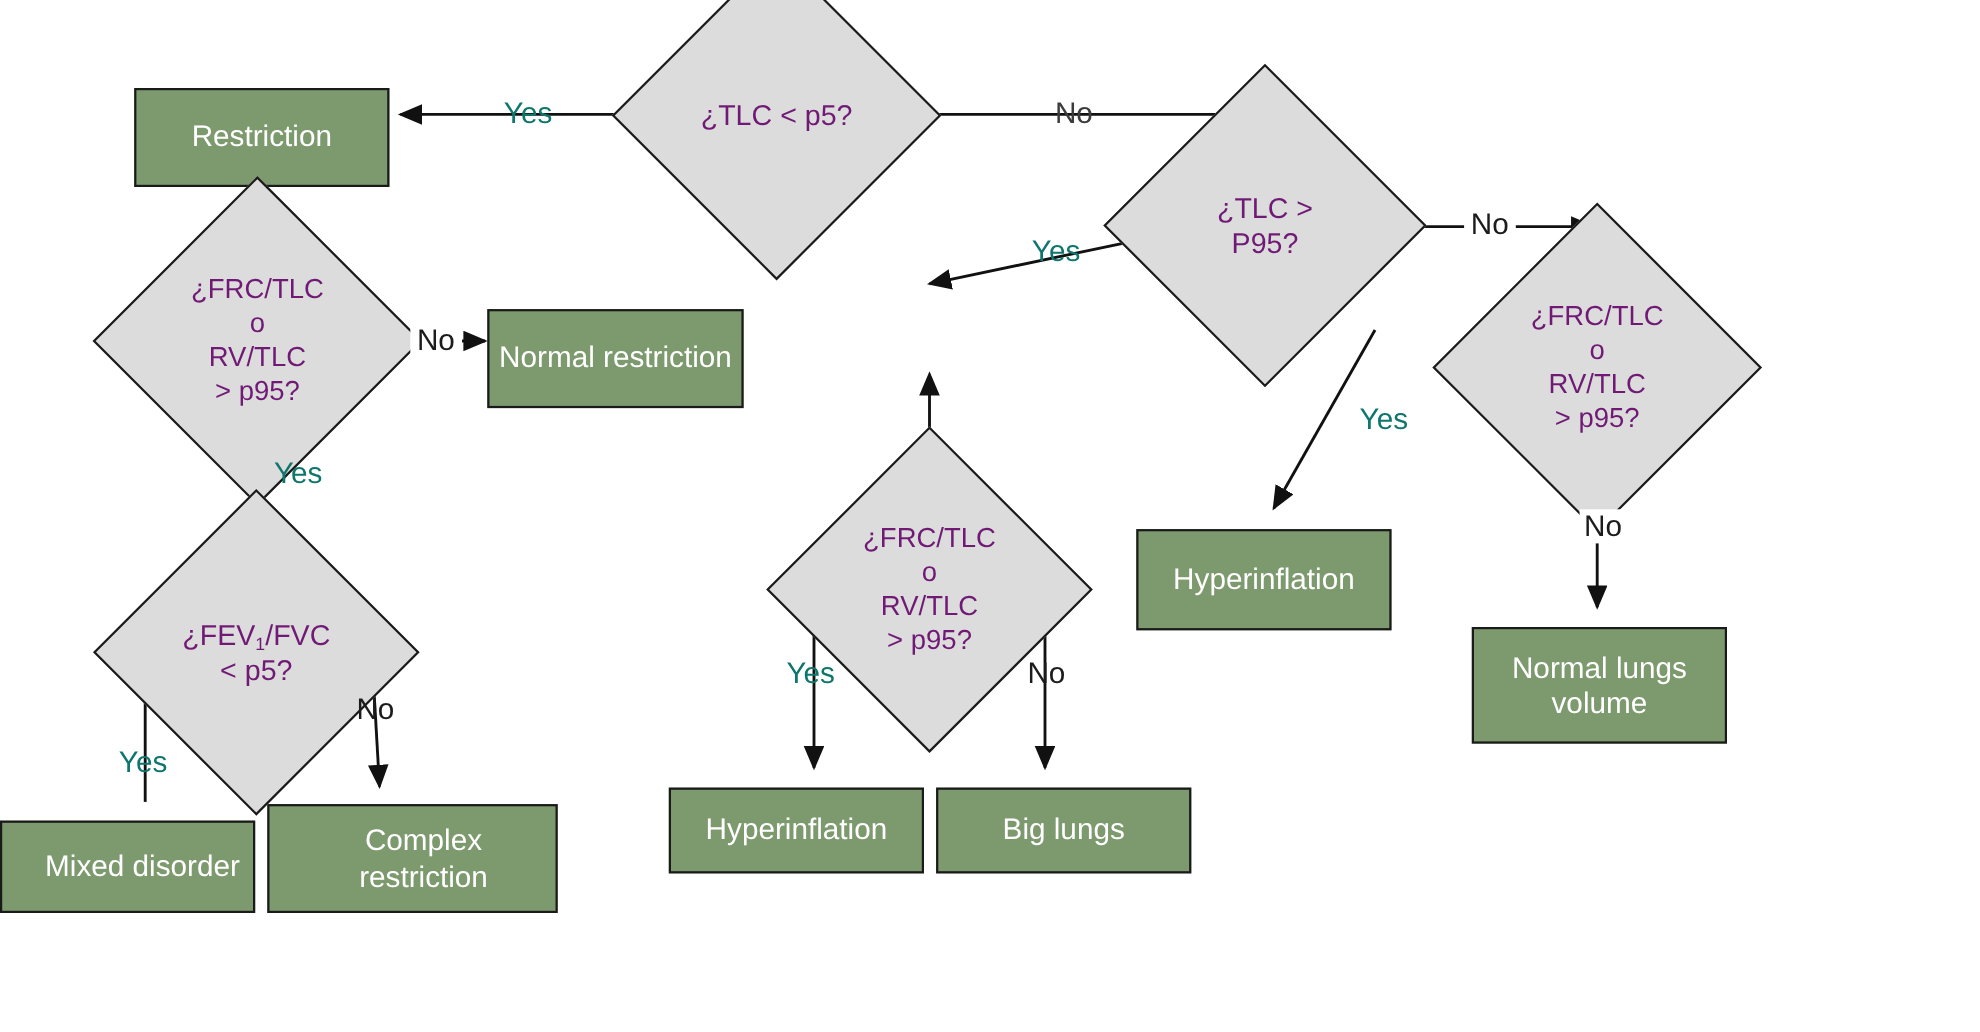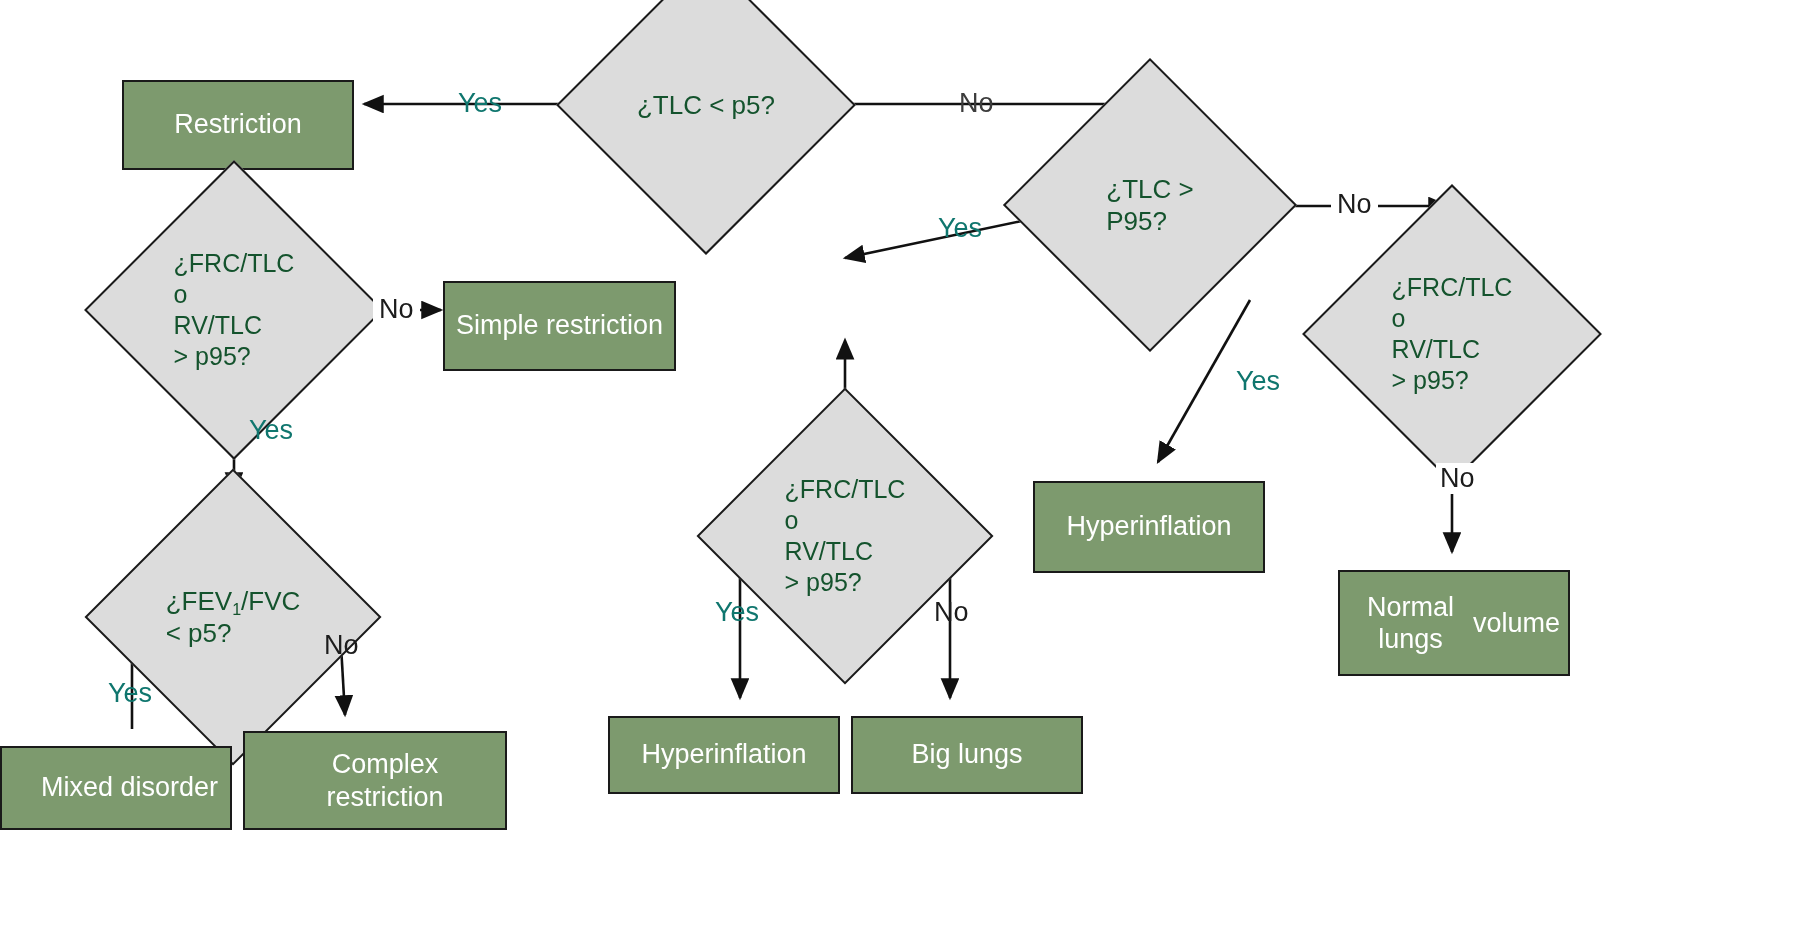--- a/index.html
+++ b/index.html
@@ -51,22 +51,22 @@
     transform: rotate(45deg);
   }
   .diamond-label {
     position: absolute;
     top: 0; left: 0;
     width: 100%;
     height: 100%;
     display: flex;
     align-items: center;
     justify-content: center;
-    text-align: left;
-    color: #14532d;
+    text-align: center;
+    color: #701a75;
     font-size: 26px;
     line-height: 1.25;
     white-space: pre-line;
     z-index: 2;
   }
   .edge-label {
     position: absolute;
     color: #0f766e;
     font-size: 27px;
     white-space: nowrap;
@@ -130,24 +130,24 @@
 
   <div class="diamond-wrap" style="left:128px; top:204px; width:212px; height:212px;">
     <div class="diamond-shape"></div>
     <div class="diamond-label" style="font-size:25px;">¿FRC/TLC
 o
 RV/TLC
 &gt; p95?</div>
   </div>
 
   <div class="node box" style="left:443px; top:265px; width:233px; height:90px;">
-    <span>Simple restriction</span>
-  </div>
-
-  <div class="diamond-wrap" style="left:128px; top:512px; width:210px; height:210px;">
+    <span>Normal restriction</span>
+  </div>
+
+  <div class="diamond-wrap" style="left:128px; top:488px; width:210px; height:210px;">
     <div class="diamond-shape"></div>
     <div class="diamond-label" style="white-space:normal; font-size:26px;">
       <span>¿FEV<sub>1</sub>/FVC<br>&lt; p5?</span>
     </div>
   </div>
 
   <div class="node box" style="left:0px; top:730px; width:232px; height:84px;padding-left:35px;">
     <span>Mixed disorder</span>
   </div>
 
@@ -184,21 +184,21 @@
     <div class="diamond-label" style="font-size:25px;">¿FRC/TLC
 o
 RV/TLC
 &gt; p95?</div>
   </div>
 
   <div class="node box" style="left:1033px; top:465px; width:232px; height:92px;">
     <span>Hyperinflation</span>
   </div>
 
-  <div class="node box" style="left:1338px; top:554px; width:232px; height:106px; flex-direction:row; line-height:1.2;">
+  <div class="node box" style="left:1338px; top:554px; width:232px; height:106px; flex-direction:column; line-height:1.2;">
     <span>Normal lungs</span>
     <span>volume</span>
   </div>
 
   <div class="edge-label" style="left:458px; top:88px;">Yes</div>
   <div class="edge-label" style="left:959px; top:88px; color:#3c3c3c;">No</div>
 
   <div class="edge-label" style="left:373px; top:294px; color:#1c1c1c; background:#ffffff; padding:0 6px;">No</div>
   <div class="edge-label" style="left:249px; top:415px;">Yes</div>
 

